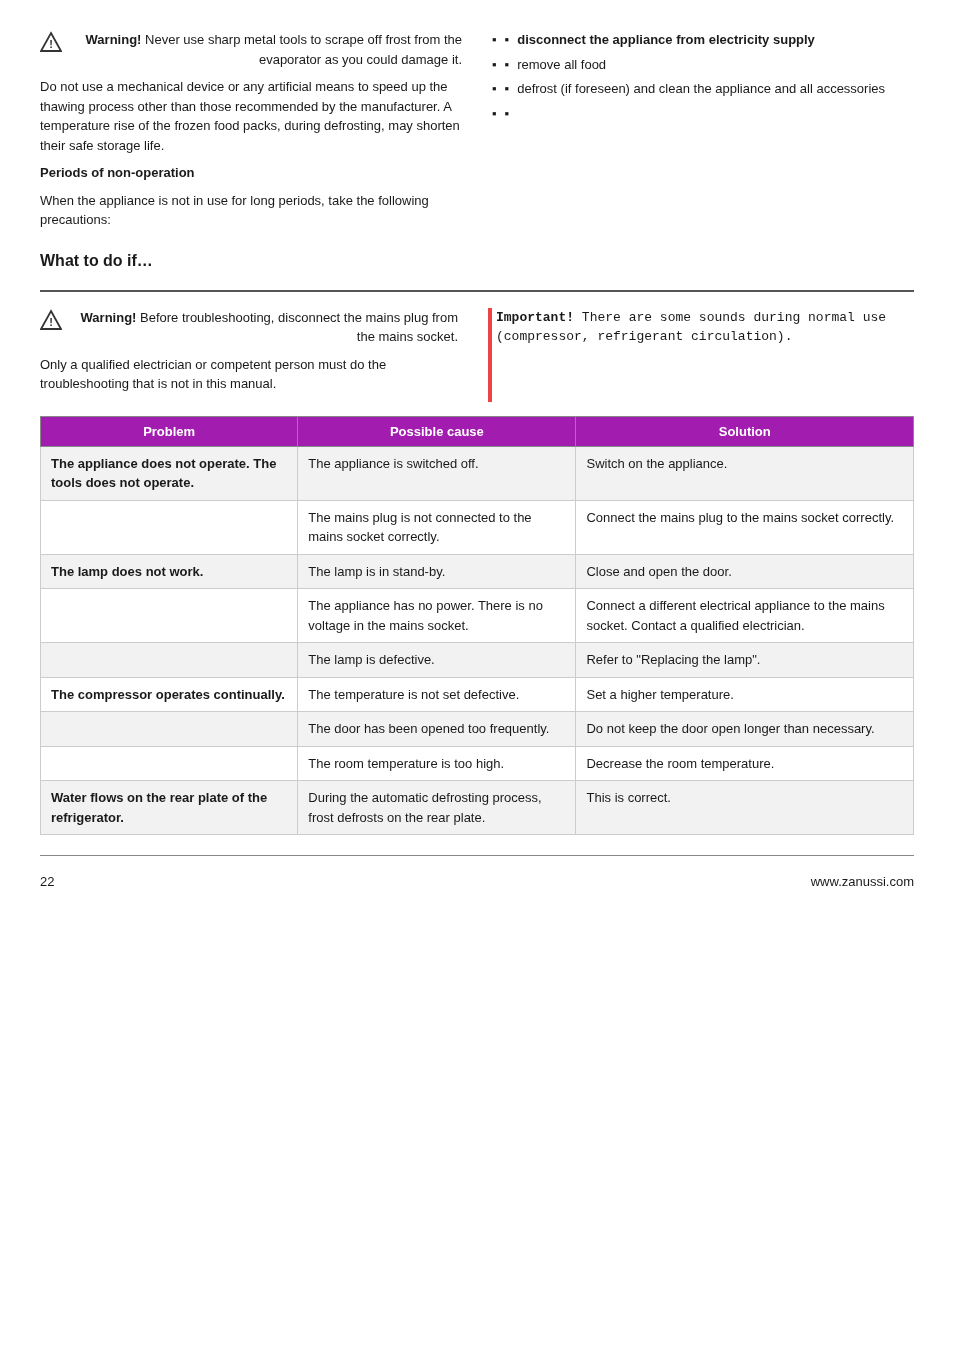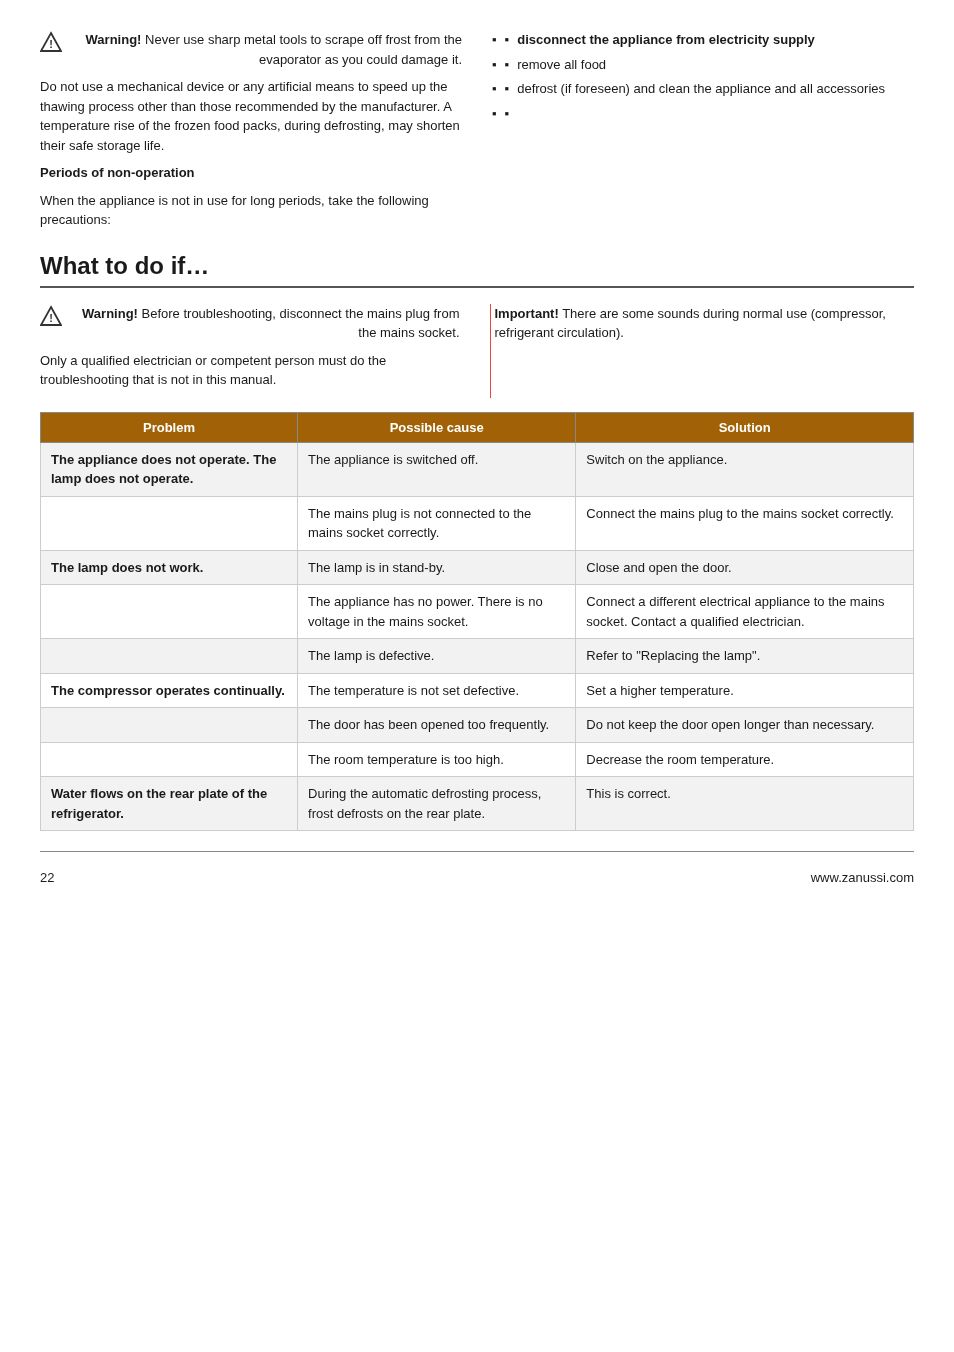--- a/index.html
+++ b/index.html
@@ -67,51 +67,52 @@
       line-height: 1.5;
     }
 
     .bullet-list li::before {
       content: "▪";
       flex-shrink: 0;
       margin-top: 0px;
     }
 
     .what-to-do-heading {
-      font-size: 24px;
+      font-size: 16px;
       font-weight: bold;
       margin: 14px 0 16px 0;
       border-bottom: 2px solid #555;
-      padding-bottom: 6px;
+      padding-bottom: 20px;
     }
 
     .what-to-do-top {
       display: flex;
       gap: 30px;
       margin-bottom: 14px;
     }
 
     .what-to-do-left, .what-to-do-right {
       flex: 1;
     }
 
     .what-to-do-right {
-      border-left: 1px solid #ef4444;
+      border-left: 4px solid #ef4444;
       padding-left: 4px;
+      font-family: Liberation Mono, monospace;
     }
 
     
     .troubleshoot-table {
       width: 100%;
       border-collapse: collapse;
       margin-top: 4px;
     }
 
     .troubleshoot-table thead tr th {
-      background-color: #a16207;
+      background-color: #a21caf;
       color: #ffffff;
       padding: 7px 10px;
       text-align: center;
       font-weight: bold;
       font-size: 13px;
       border: 1px solid #888;
     }
 
     .troubleshoot-table tbody tr td {
       padding: 7px 10px;
@@ -216,21 +217,21 @@
 <table class="troubleshoot-table">
   <thead>
     <tr>
       <th>Problem</th>
       <th>Possible cause</th>
       <th>Solution</th>
     </tr>
   </thead>
   <tbody id="table-body">
   <tr>
-        <td class="problem-cell">The appliance does not operate. The lamp does not operate.</td>
+        <td class="problem-cell">The appliance does not operate. The tools does not operate.</td>
         <td>The appliance is switched off.</td>
         <td>Switch on the appliance.</td>
       </tr>
       <tr>
         <td></td>
         <td>The mains plug is not connected to the mains socket correctly.</td>
         <td>Connect the mains plug to the mains socket correctly.</td>
       </tr>
       <tr>
         <td class="problem-cell">The lamp does not work.</td>

